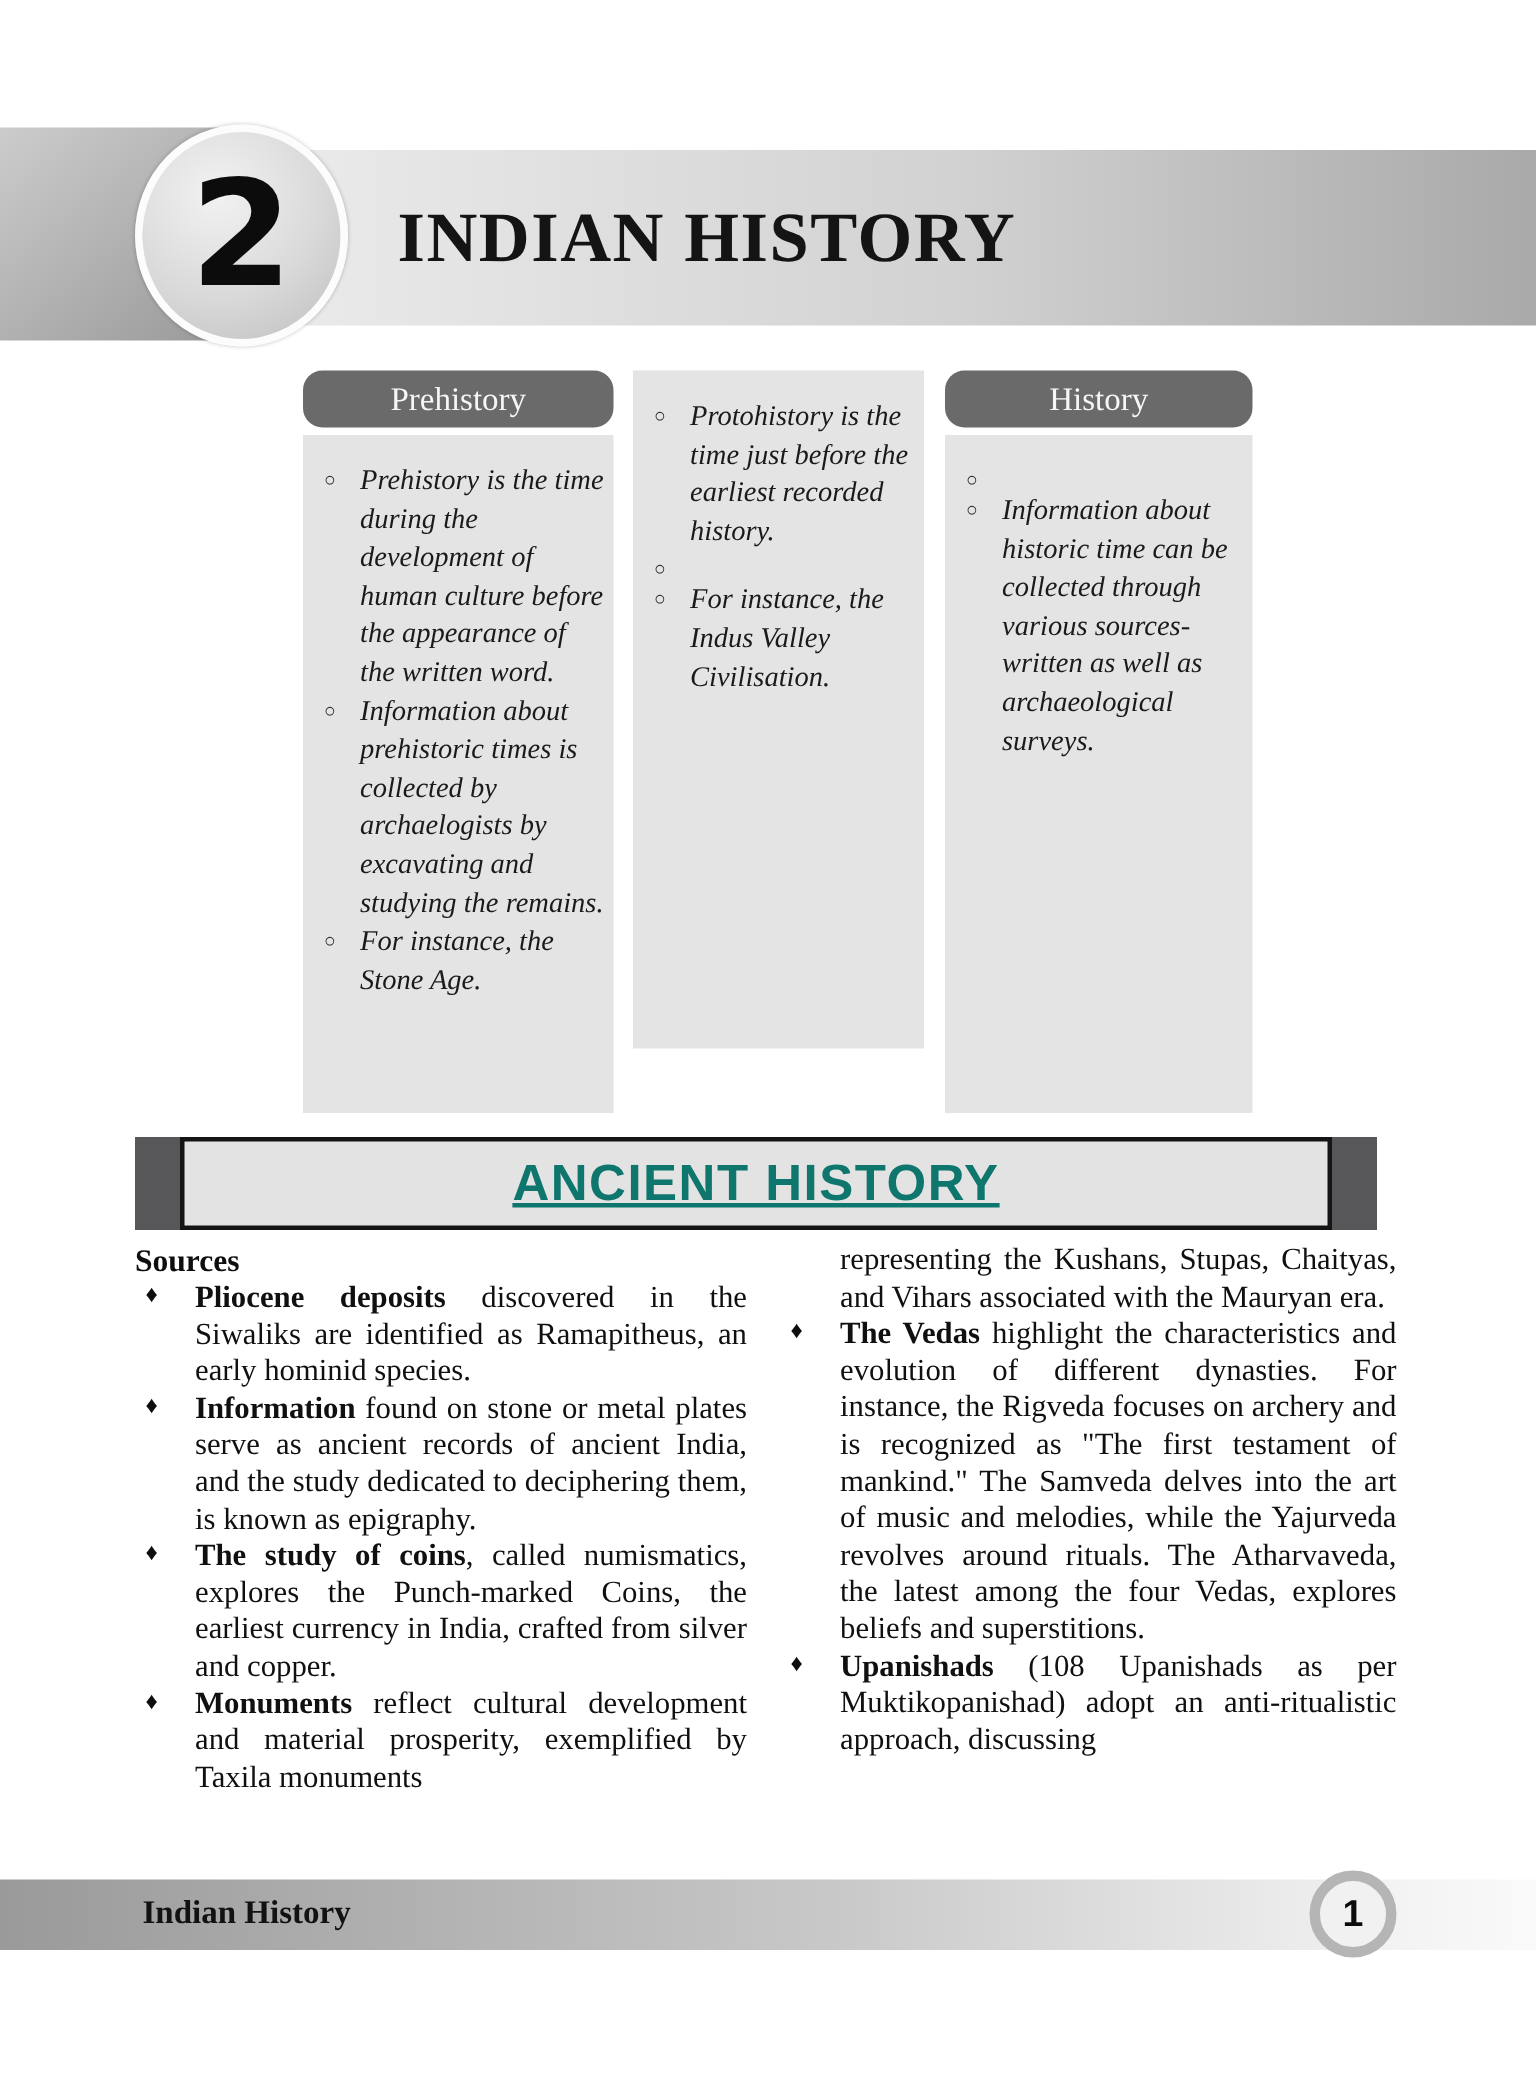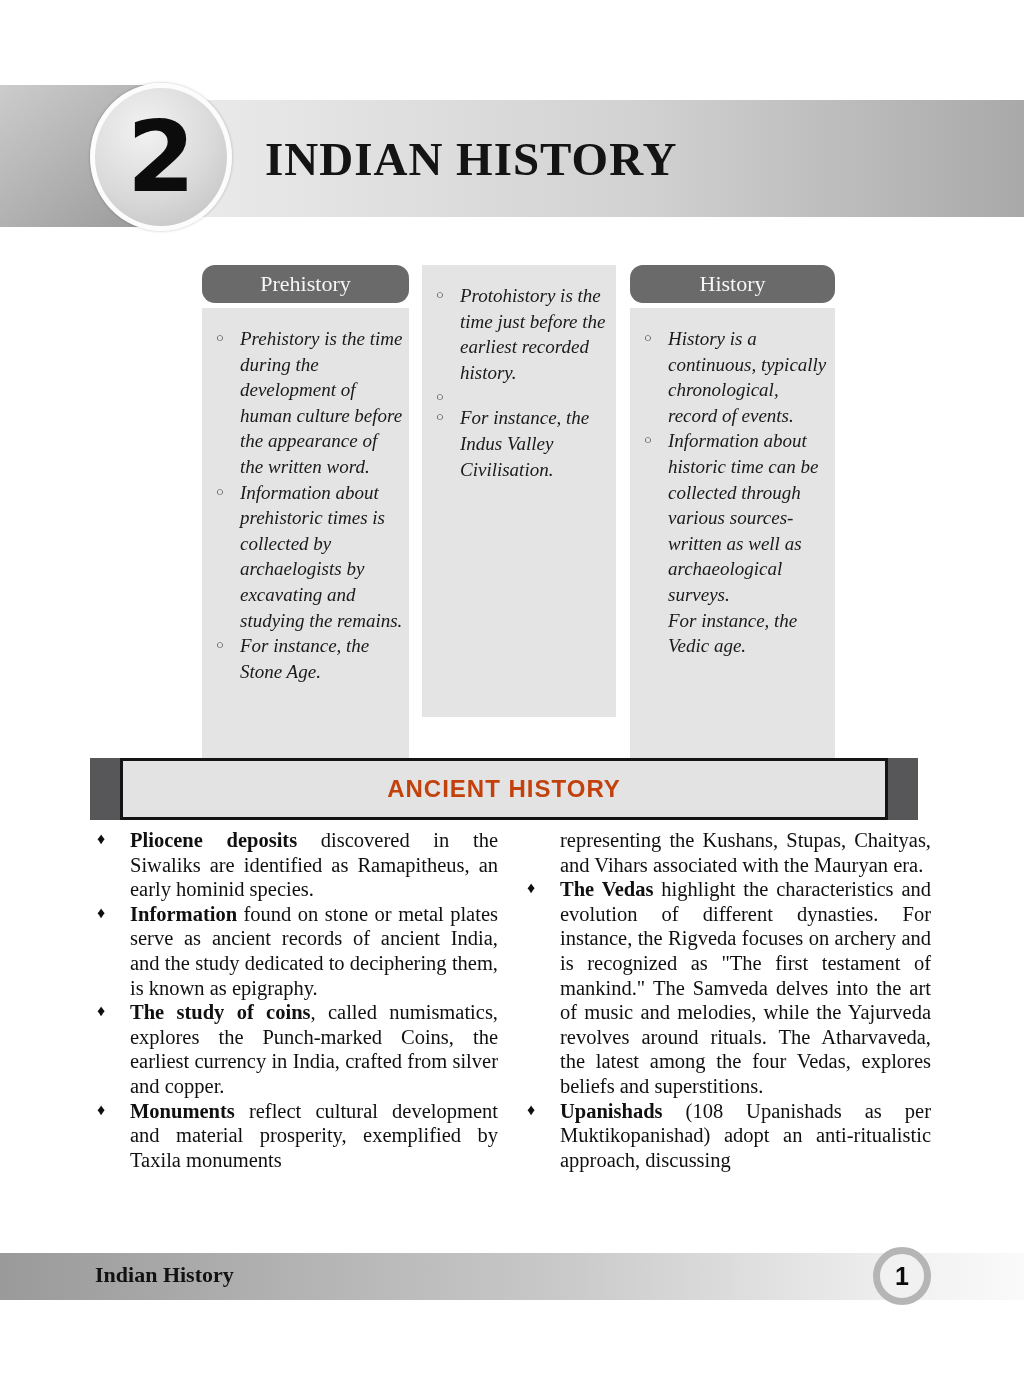--- a/index.html
+++ b/index.html
@@ -30,21 +30,21 @@
     border:5px solid #fcfcfc;
     display:flex; align-items:center; justify-content:center;
     box-shadow:0 0 3px rgba(0,0,0,.25);
   }
   .chapter-number {
     font-family:"DejaVu Sans", sans-serif; font-weight:bold; font-size:98px;
     color:#0c0c0c; line-height:1;
   }
 
   
-  .tl-col { position:absolute; top:265px; }
+  .tl-col { position:absolute; top:247px; }
   .tl-col-1 { left:202px; width:207px; }
   .tl-col-2 { left:422px; width:194px; }
   .tl-col-3 { left:630px; width:205px; }
   .tl-header {
     height:38px; border-radius:13px; background:#6a6a6a; color:#f6f6f6;
     display:flex; align-items:center; justify-content:center;
     font-size:22px; font-family:"Liberation Serif", serif; margin-bottom:5px;
   }
   .tl-body {
     background:#e4e4e4; height:452px; overflow:hidden;
@@ -58,22 +58,22 @@
   .banner {
     position:absolute; left:90px; top:758px; width:828px; height:62px;
     display:flex; align-items:stretch;
   }
   .banner-cap { width:30px; background:#57575a; }
   .banner-center {
     flex:1; border:3px solid #141414; background:#e3e3e3;
     display:flex; align-items:center; justify-content:center;
   }
   .banner-title {
-    font-family:"Liberation Sans", sans-serif; font-weight:bold; font-size:24px;
-    letter-spacing:1px; color:#c2410c;
+    font-family:"Liberation Sans", sans-serif; font-weight:bold; font-size:34px;
+    letter-spacing:1px; color:#0f766e;text-decoration:underline;
   }
 
   
   .maincol { position:absolute; top:828px; }
   .maincol-left  { left:90px;  width:408px; }
   .maincol-right { left:520px; width:411px; }
   .main-heading { font-weight:bold; font-size:21px; line-height:25px; color:#0e0e0e; }
   .maincol .li-row { display:grid; grid-template-columns:40px 1fr; }
   .maincol .li-marker { font-size:16px; padding-top:2px; padding-left:7px; color:#0e0e0e; }
   .maincol .li-text {
@@ -146,42 +146,38 @@
     </div>
 </div>
 
 <div class="tl-col tl-col-3">
   <div class="tl-header">
     <span>History</span>
   </div>
   <div class="tl-body">
       <div class="li-row">
         <span class="li-marker">○</span>
-        <span class="li-text">History is a continuous, typically chronological, record of events.</span>
       </div>
       <div class="li-row">
         <span class="li-marker">○</span>
         <span class="li-text">Information about historic time can be collected through various sources- written as well as archaeological surveys.</span>
-      </div>
-      <div class="li-row">
-        <span class="li-marker"></span>
-        <span class="li-text">For instance, the Vedic age.</span>
       </div>
     </div>
 </div>
 
 <div class="banner">
   <div class="banner-cap"></div>
   <div class="banner-center">
     <span class="banner-title">ANCIENT HISTORY</span>
   </div>
   <div class="banner-cap"></div>
 </div>
 
 <div class="maincol maincol-left">
+  <div class="main-heading">Sources</div>
   <div>
       <div class="li-row">
         <span class="li-marker">♦</span>
         <span class="li-text"><b>Pliocene deposits</b> discovered in the Siwaliks are identified as Ramapitheus, an early hominid species.</span>
       </div>
       <div class="li-row">
         <span class="li-marker">♦</span>
         <span class="li-text"><b>Information</b> found on stone or metal plates serve as ancient records of ancient India, and the study dedicated to deciphering them, is known as epigraphy.</span>
       </div>
       <div class="li-row">

